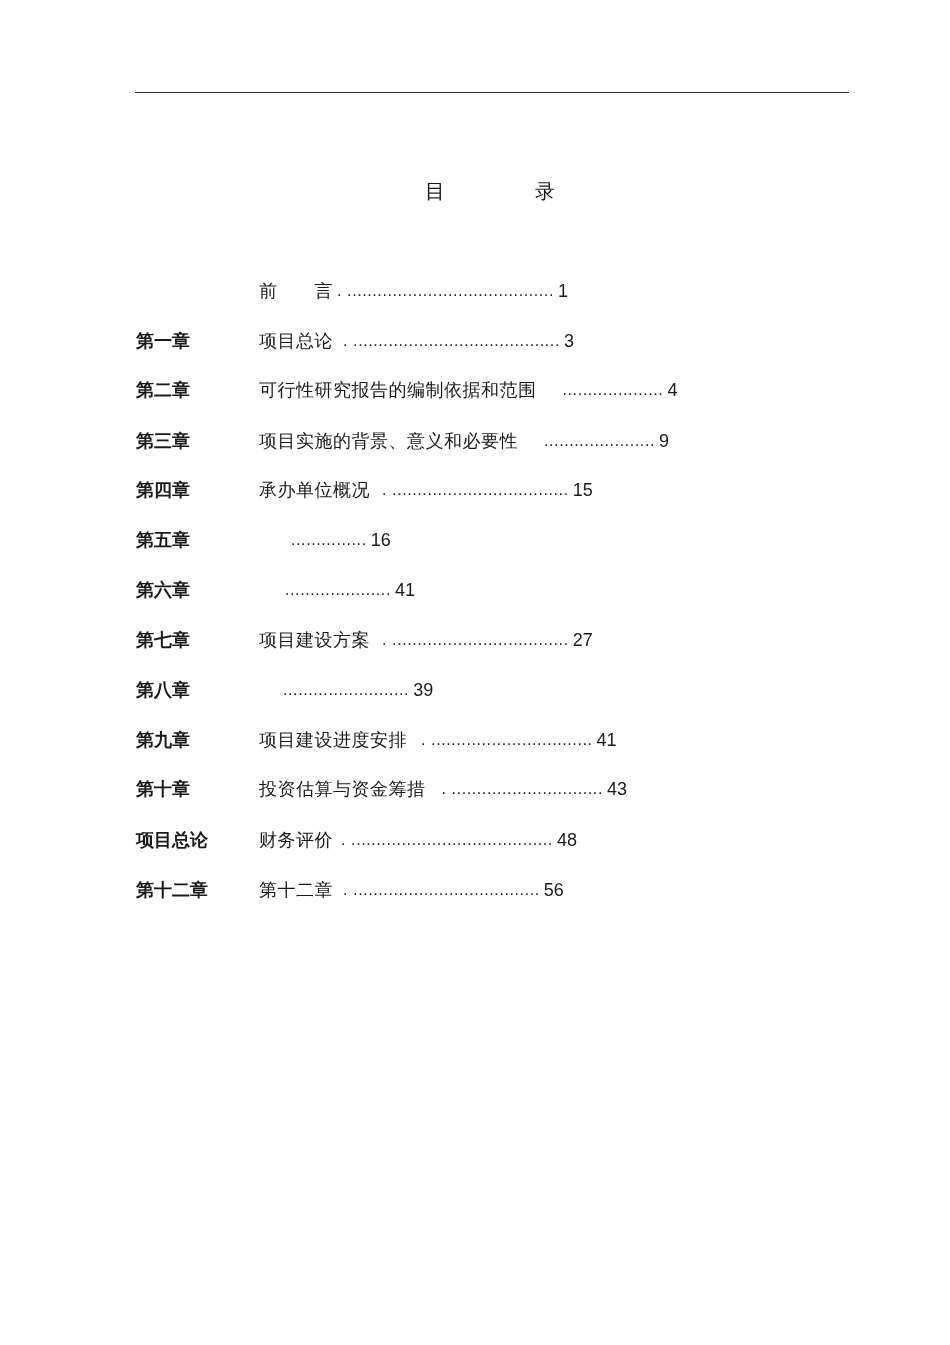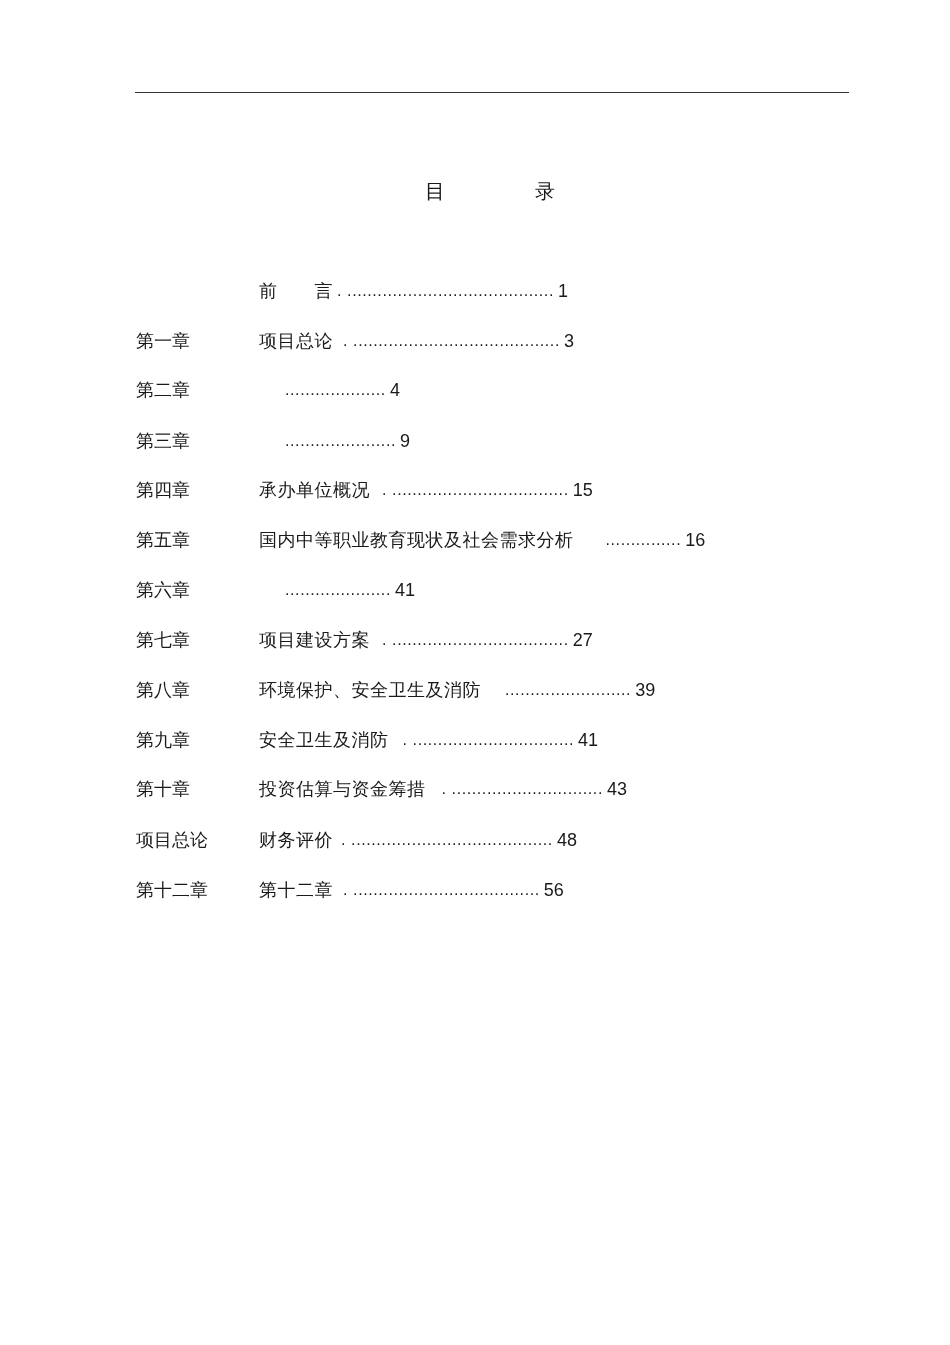--- a/index.html
+++ b/index.html
@@ -39,20 +39,21 @@
       left: 0;
       height: 26px;
       font-size: 18px;
       line-height: 26px;
       white-space: nowrap;
     }
     .toc-chapter {
       position: absolute;
       left: 136px;
       top: 0;
+      font-weight: bold;
     }
     .toc-entry {
       position: absolute;
       left: 259px;
       top: 0;
       display: flex;
       align-items: flex-end;
     }
     .toc-text { letter-spacing: 0.5px; }
     .toc-leader {
@@ -89,43 +90,44 @@
       <span class="toc-chapter">第一章</span>
       <span class="toc-entry">
         <span class="toc-text">项目总论</span>
         <span class="toc-leader" style="margin-left:10px">. .........................................</span>
         <span class="toc-page">3</span>
       </span>
     </div>
     <div class="toc-row" style="top: 377px;">
       <span class="toc-chapter">第二章</span>
       <span class="toc-entry">
+        <span class="toc-text">可行性研究报告的编制依据和范围</span>
         <span class="toc-leader" style="margin-left:26px">....................</span>
         <span class="toc-page">4</span>
       </span>
     </div>
     <div class="toc-row" style="top: 428px;">
       <span class="toc-chapter">第三章</span>
       <span class="toc-entry">
+        <span class="toc-text">项目实施的背景、意义和必要性</span>
         <span class="toc-leader" style="margin-left:26px">......................</span>
         <span class="toc-page">9</span>
       </span>
     </div>
     <div class="toc-row" style="top: 477px;">
       <span class="toc-chapter">第四章</span>
       <span class="toc-entry">
         <span class="toc-text">承办单位概况</span>
         <span class="toc-leader" style="margin-left:12px">. ...................................</span>
         <span class="toc-page">15</span>
       </span>
     </div>
     <div class="toc-row" style="top: 527px;">
       <span class="toc-chapter">第五章</span>
       <span class="toc-entry">
-        <span class="toc-text">国内中等职业教育现状及社会需求分析</span>
         <span class="toc-leader" style="margin-left:32px">...............</span>
         <span class="toc-page">16</span>
       </span>
     </div>
     <div class="toc-row" style="top: 577px;">
       <span class="toc-chapter">第六章</span>
       <span class="toc-entry">
         <span class="toc-leader" style="margin-left:26px">.....................</span>
         <span class="toc-page">41</span>
       </span>
@@ -134,29 +136,28 @@
       <span class="toc-chapter">第七章</span>
       <span class="toc-entry">
         <span class="toc-text">项目建设方案</span>
         <span class="toc-leader" style="margin-left:12px">. ...................................</span>
         <span class="toc-page">27</span>
       </span>
     </div>
     <div class="toc-row" style="top: 677px;">
       <span class="toc-chapter">第八章</span>
       <span class="toc-entry">
-        <span class="toc-text">环境保护、安全卫生及消防</span>
         <span class="toc-leader" style="margin-left:24px">.........................</span>
         <span class="toc-page">39</span>
       </span>
     </div>
     <div class="toc-row" style="top: 727px;">
       <span class="toc-chapter">第九章</span>
       <span class="toc-entry">
-        <span class="toc-text">安全卫生及消防</span>
+        <span class="toc-text">项目建设进度安排</span>
         <span class="toc-leader" style="margin-left:14px">. ................................</span>
         <span class="toc-page">41</span>
       </span>
     </div>
     <div class="toc-row" style="top: 776px;">
       <span class="toc-chapter">第十章</span>
       <span class="toc-entry">
         <span class="toc-text">投资估算与资金筹措</span>
         <span class="toc-leader" style="margin-left:16px">. ..............................</span>
         <span class="toc-page">43</span>

